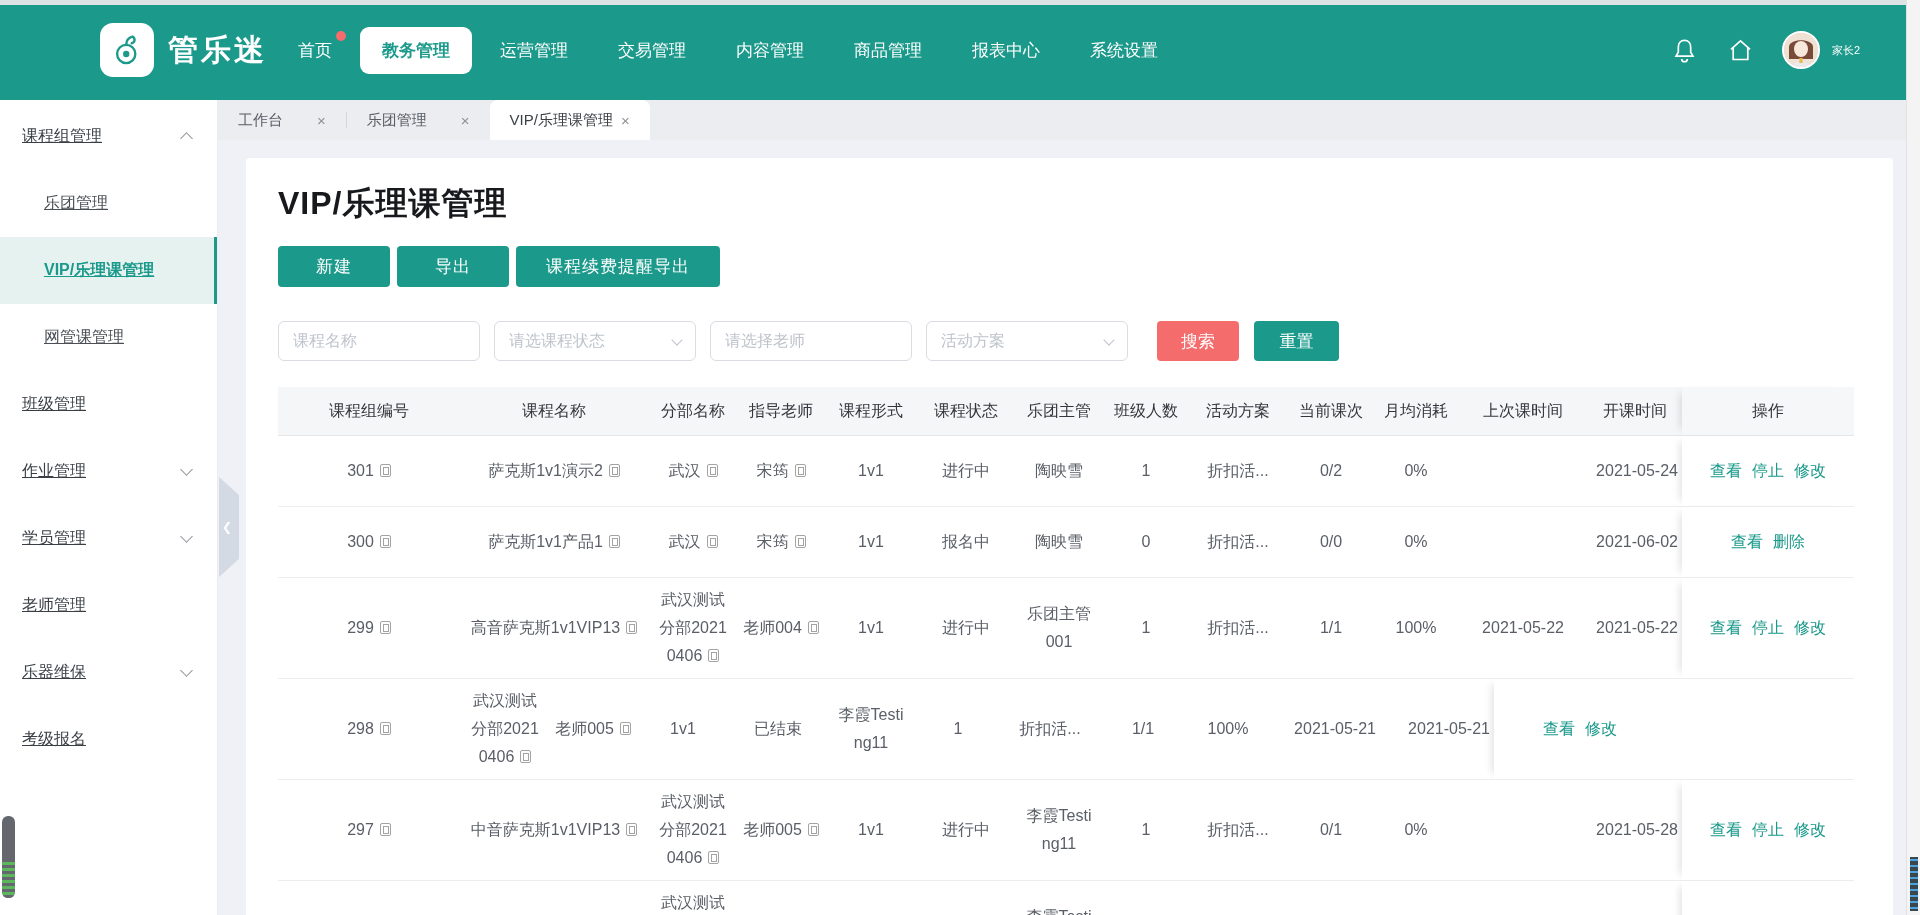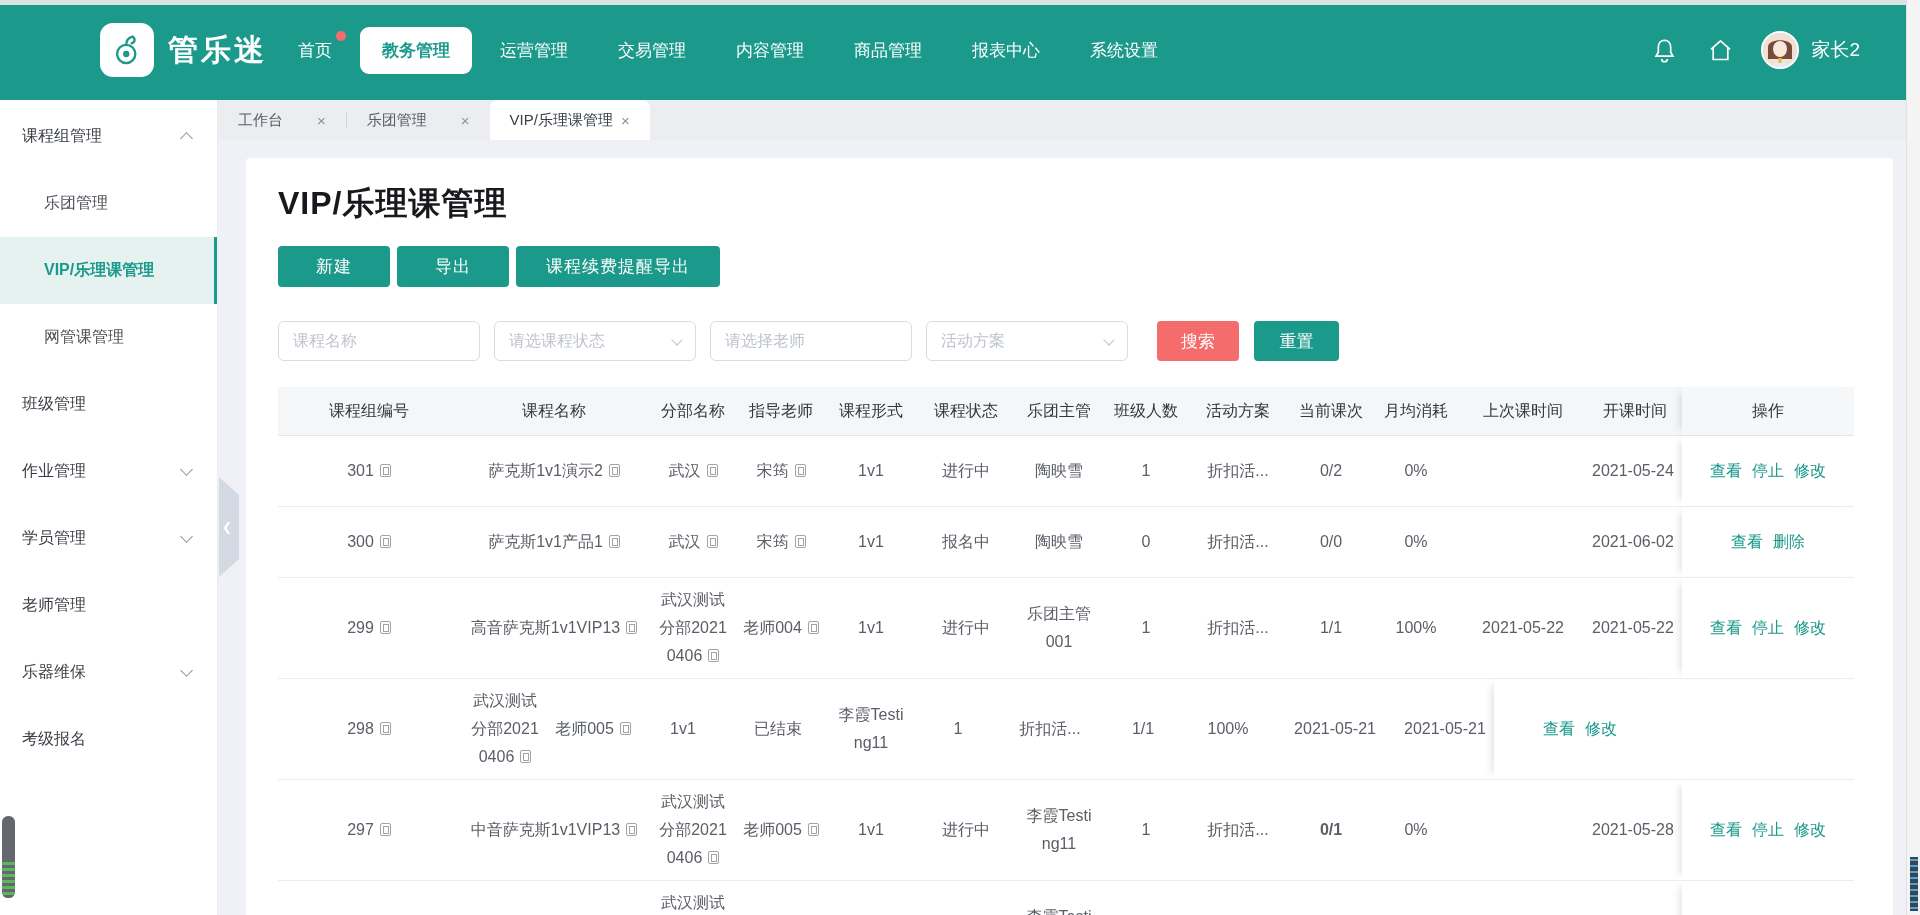--- a/index.html
+++ b/index.html
@@ -15,24 +15,24 @@
   .brand{display:flex;align-items:center;margin-left:100px;}
   .brand-logo{width:54px;height:54px;background:#fff;border-radius:13px;display:flex;align-items:center;justify-content:center;flex:none;}
   .brand-name{color:#fff;font-size:30px;font-weight:bold;letter-spacing:3px;margin-left:14px;}
   .mainnav{display:flex;align-items:center;margin-left:6px;}
   .nav-item{position:relative;color:#fff;font-size:17px;padding:12px 22px;margin:0 3px;cursor:pointer;white-space:nowrap;}
   .nav-item.active{background:#fff;color:#1b998b;border-radius:9px;font-weight:bold;}
   .nav-badge{position:absolute;top:4px;right:8px;width:10px;height:10px;border-radius:50%;background:#f56c6c;}
   .appbar-right{margin-left:auto;margin-right:60px;display:flex;align-items:center;gap:26px;}
   .abtn{width:30px;height:30px;display:flex;align-items:center;justify-content:center;cursor:pointer;}
   .avatar{width:38px;height:38px;border-radius:50%;border:2px solid #fff;overflow:hidden;background:#e8d5c6;cursor:pointer;flex:none;}
-  .username{color:#fff;font-size:19px;margin-left:-14px;}
+  .username{color:#fff;font-size:11px;margin-left:-14px;}
   
   .sidebar{position:absolute;left:0;top:100px;width:218px;height:815px;background:#fff;border-right:1px solid #ececec;padding-top:3px;z-index:5;}
-  .side-item{height:67px;display:flex;align-items:center;font-size:16px;color:#3a3f45;cursor:pointer;position:relative;padding-left:22px;}
+  .side-item{height:67px;display:flex;align-items:center;font-size:16px;color:#3a3f45;cursor:pointer;position:relative;padding-left:22px;text-decoration:underline;}
   .side-item.child{padding-left:44px;color:#4a4f55;}
   .side-item.active{background:#e5f2ef;color:#1b998b;font-weight:bold;border-right:3px solid #1b998b;}
   .side-chev{position:absolute;right:26px;width:9px;height:9px;border-right:1.6px solid #8f949b;border-bottom:1.6px solid #8f949b;}
   .side-chev.down{transform:rotate(45deg);margin-top:-4px;}
   .side-chev.up{transform:rotate(225deg);margin-top:4px;}
   .side-scroll-thumb{position:absolute;left:2px;top:716px;width:13px;height:82px;background:#64686e;border-radius:6px;overflow:hidden;}
   .side-scroll-thumb::after{content:"";position:absolute;left:0;bottom:0;width:100%;height:36px;
     background:repeating-linear-gradient(180deg,#5cb75c 0 3px,#64686e 3px 6px);}
   
   .main{position:absolute;left:218px;top:100px;width:1688px;height:815px;background:#eff1f6;}
@@ -63,21 +63,21 @@
   .reset-btn{height:40px;width:85px;background:#1b998b;color:#fff;border:none;border-radius:4px;font-size:17px;cursor:pointer;font-family:inherit;margin-left:15px;}
   
   .table{margin-top:26px;width:1576px;font-size:16px;color:#5a5e66;}
   .tr{display:flex;align-items:stretch;border-bottom:1px solid #ebedef;background:#fff;}
   .tr.thead{background:#f5f6f7;border-bottom:1px solid #e4e6e8;}
   .cell{display:flex;flex-direction:column;align-items:center;justify-content:center;text-align:center;
     padding:8px 4px;min-height:70px;line-height:28px;flex:none;}
   .tr.thead .cell{min-height:48px;font-weight:normal;color:#33373d;padding:4px 2px;}
   .cell .val{white-space:pre-line;}
   .cell .val-wrap{display:inline;}
-  .cell.c-right{align-items:flex-start;padding-right:0;}
+  .cell.c-right{align-items:center;padding-right:0;}
   .cell.fixed{background:inherit;box-shadow:-8px 0 8px -6px rgba(0,0,0,0.12);position:relative;background:#fff;}
   .tr.thead .cell.fixed{background:#f6f7f9;}
   .cell .acts{display:flex;gap:10px;justify-content:center;}
   .link{color:#1b998b;cursor:pointer;text-decoration:none;white-space:nowrap;}
   .copy{width:11px;height:13px;border:1px solid #a3a3a3;border-radius:2px;position:relative;display:inline-block;margin-left:6px;vertical-align:-1px;cursor:pointer;}
   .copy::after{content:"";position:absolute;left:2px;top:2px;width:4px;height:6px;border:1px solid #a3a3a3;}
   
   .vtrack{position:absolute;right:0;top:0;width:14px;height:915px;background:#f4f4f4;border-left:1px solid #e2e2e2;z-index:50;}
   .vthumb{position:absolute;left:1px;bottom:0;width:12px;height:62px;background:#36474f;border-radius:3px;
     background-image:repeating-linear-gradient(180deg,#4f9fd8 0 2px,#36474f 2px 6px);background-clip:content-box;padding:4px 2px;}
@@ -481,21 +481,21 @@
           <div class="cell" style="width: 90px;">
             <span class="val-wrap"><span class="val">李霞Testi
 ng11</span></span>
           </div>
           <div class="cell" style="width: 84px;">
             <span class="val-wrap"><span class="val">1</span></span>
           </div>
           <div class="cell" style="width: 100px;">
             <span class="val-wrap"><span class="val">折扣活...</span></span>
           </div>
-          <div class="cell" style="width: 86px; font-weight: bold;">
+          <div class="cell" style="width: 86px;">
             <span class="val-wrap"><span class="val">0/1</span></span>
           </div>
           <div class="cell" style="width: 84px;">
             <span class="val-wrap"><span class="val">0%</span></span>
           </div>
           <div class="cell" style="width: 130px;">
             <span class="val-wrap"><span class="val"></span></span>
           </div>
           <div class="cell c-right" style="width: 94px;">
             <span class="val-wrap"><span class="val">2021-05-28</span></span>

